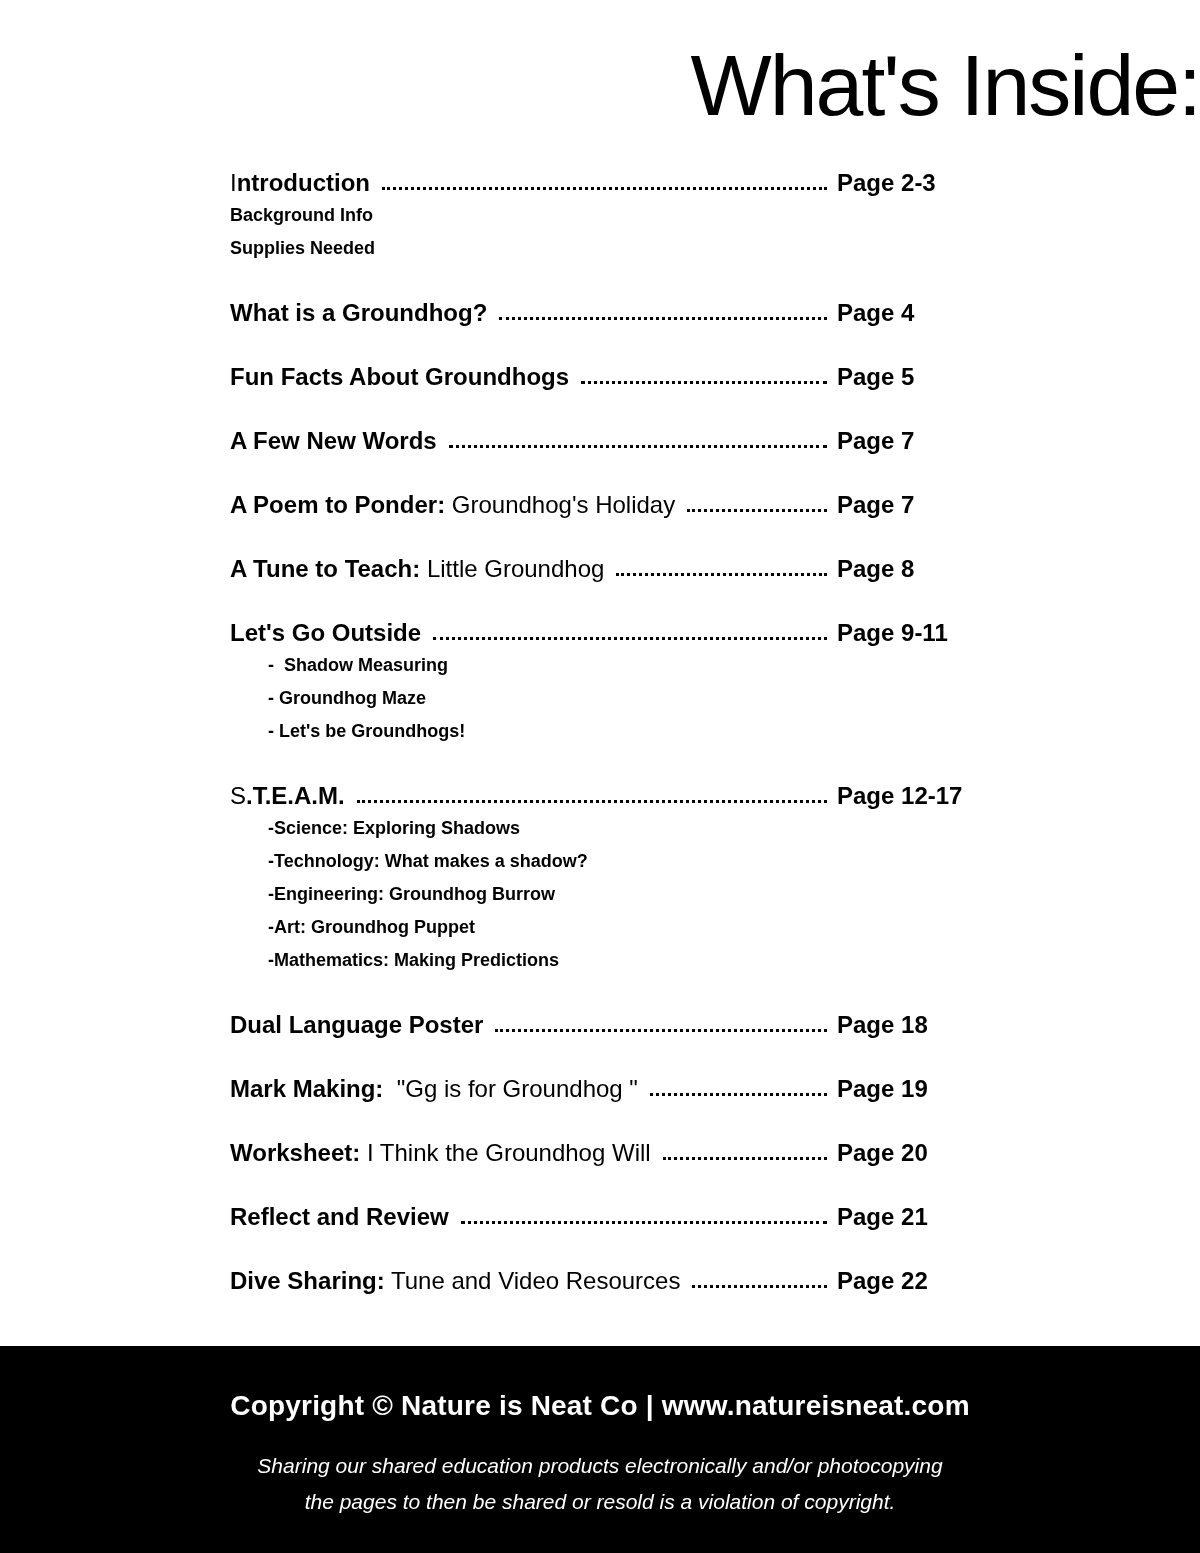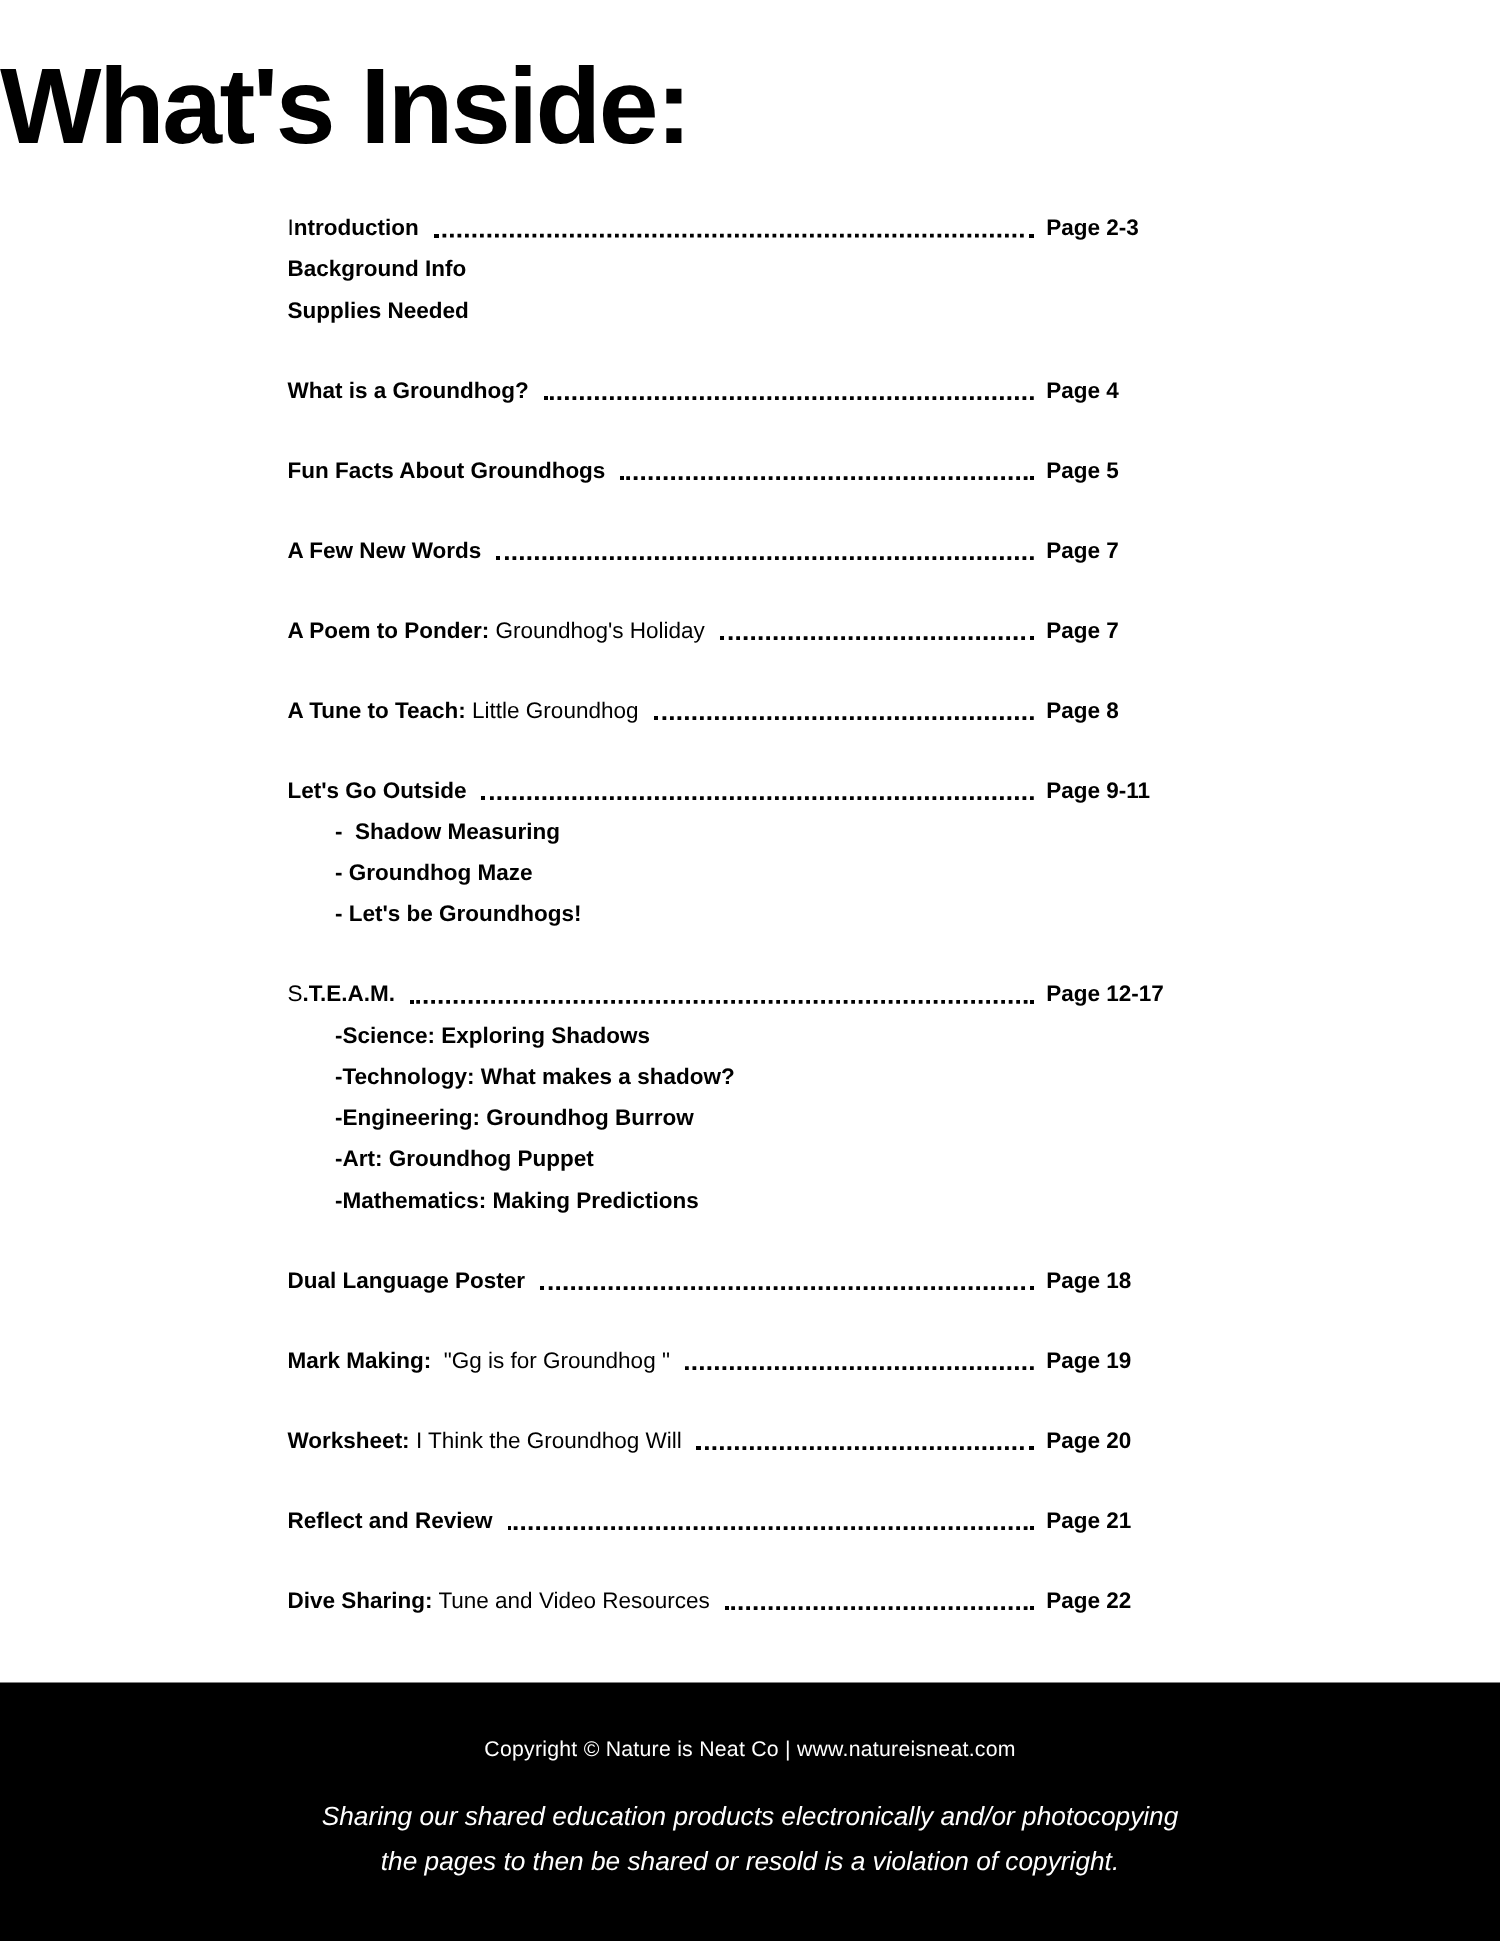--- a/index.html
+++ b/index.html
@@ -8,36 +8,36 @@
     height: 1553px;
     background: #ffffff;
     color: #000000;
     font-family: "Liberation Sans", sans-serif;
     display: flex;
     flex-direction: column;
     overflow: hidden;
   }
   h1.title {
     margin: 40px 0 0 0;
-    text-align: left;
+    text-align: right;
     font-size: 86px;
     line-height: 1.05;
-    font-weight: bold;
+    font-weight: normal;
     letter-spacing: -2px;
     color: #000000;
   }
   main.toc-wrap { flex: 1; }
   .toc {
     margin: 36px 245px 0 230px; 
   }
   .toc-group { margin-bottom: 31px; }
   .toc-row {
     display: flex;
     align-items: baseline;
-    font-size: 18px;
+    font-size: 24px;
     line-height: 33px;
   }
   .t-text { white-space: pre; }
   .t-lead  { font-weight: 400; }
   .t-bold  { font-weight: 700; }
   .t-rest  { font-weight: 400; }
   .leader {
     flex: 1;
     align-self: flex-end;
     height: 0;
@@ -61,22 +61,22 @@
   footer.footer-band {
     height: 207px;
     flex: none;
     background: #000000;
     color: #ffffff;
     text-align: center;
   }
   .copyright {
     margin: 0;
     padding-top: 44px;
-    font-size: 17px;
-    font-weight: 400;
+    font-size: 28px;
+    font-weight: 700;
     letter-spacing: 0.2px;
   }
   .disclaimer {
     margin: 0;
     font-style: italic;
     font-size: 21px;
     line-height: 36px;
     font-weight: 400;
   }
   .disclaimer.first { margin-top: 26px; }

